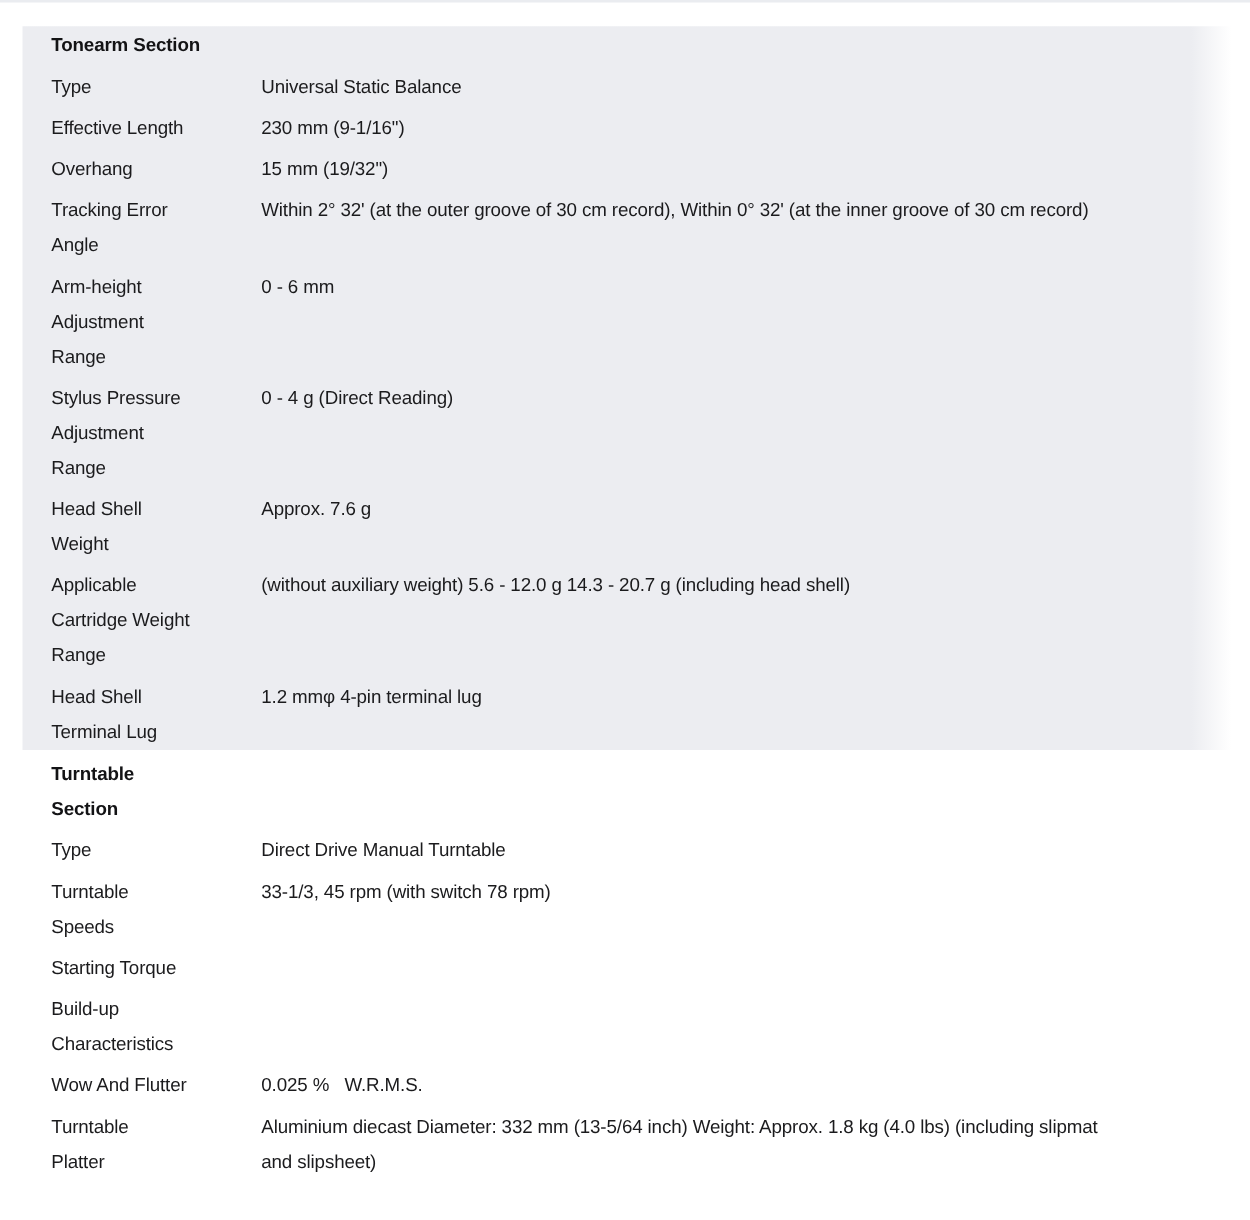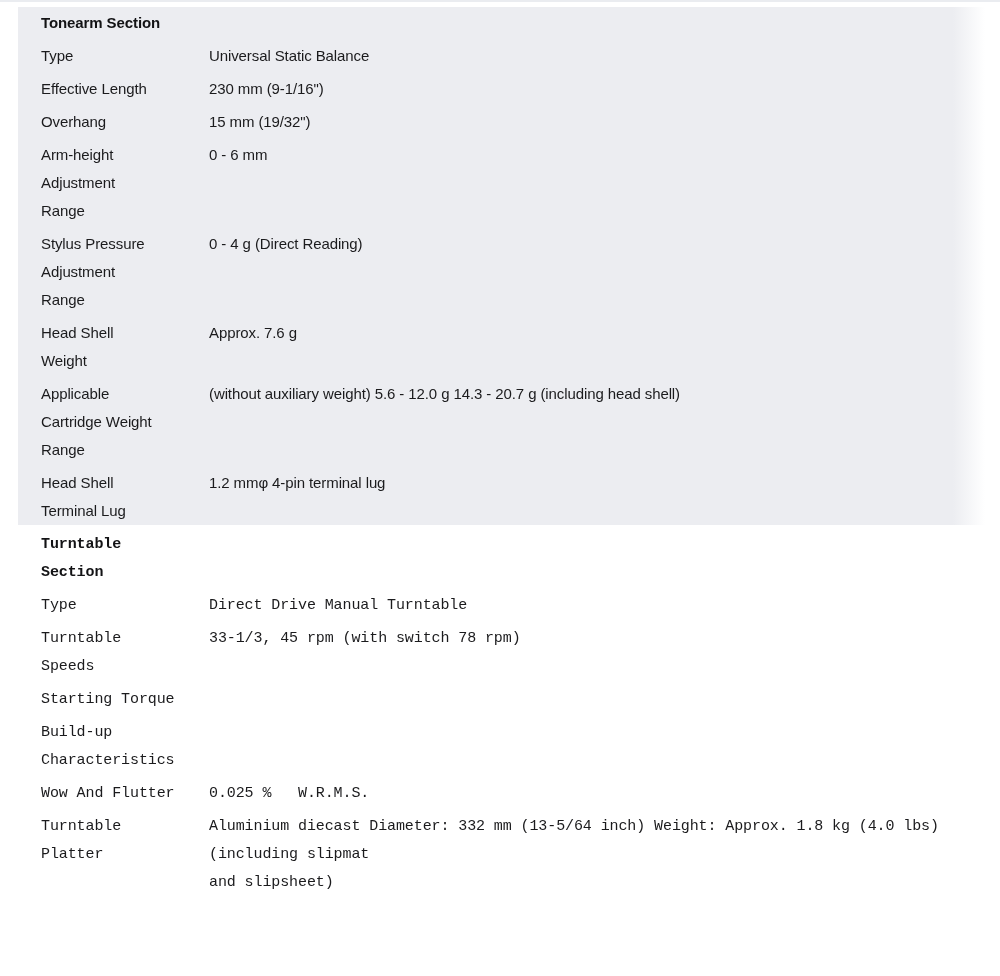--- a/index.html
+++ b/index.html
@@ -23,28 +23,29 @@
   .top-rule {
     height: 2px;
     background: var(--rule);
   }
   .spec-table { padding-top: 5px; }
   .spec-section {
     margin-left: 18px;
     width: 967px;
     box-sizing: border-box;
     padding: 2px 0 0 23px;
+    margin-top: 14px;
   }
   .spec-section.highlighted {
     background: linear-gradient(to right,
       var(--section-bg) 0px,
       var(--section-bg) 935px,
       rgba(236, 237, 241, 0) 967px);
   }
-  .spec-section + .spec-section { margin-top: 4px; font-family: Liberation Mono, monospace; }
+  .spec-section + .spec-section { margin-top: 4px; }
   .section-title {
     margin: 0 0 5px 0;
     font-size: 15px;
     font-weight: 700;
     color: var(--heading);
     line-height: 28px;
     white-space: pre-line;
   }
   .spec-row {
     display: flex;
@@ -80,20 +81,25 @@
   <div class="spec-row">
     <div class="spec-label">Effective Length</div>
     <div class="spec-value">230 mm (9-1/16")</div>
   </div>
 
   <div class="spec-row">
     <div class="spec-label">Overhang</div>
     <div class="spec-value">15 mm (19/32")</div>
   </div>
 
+  <div class="spec-row">
+    <div class="spec-label">Tracking Error
+Angle</div>
+    <div class="spec-value">Within 2° 32' (at the outer groove of 30 cm record), Within 0° 32' (at the inner groove of 30 cm record)</div>
+  </div>
 
 
   <div class="spec-row">
     <div class="spec-label">Arm-height
 Adjustment
 Range</div>
     <div class="spec-value">0 - 6 mm</div>
   </div>
 
   <div class="spec-row">

